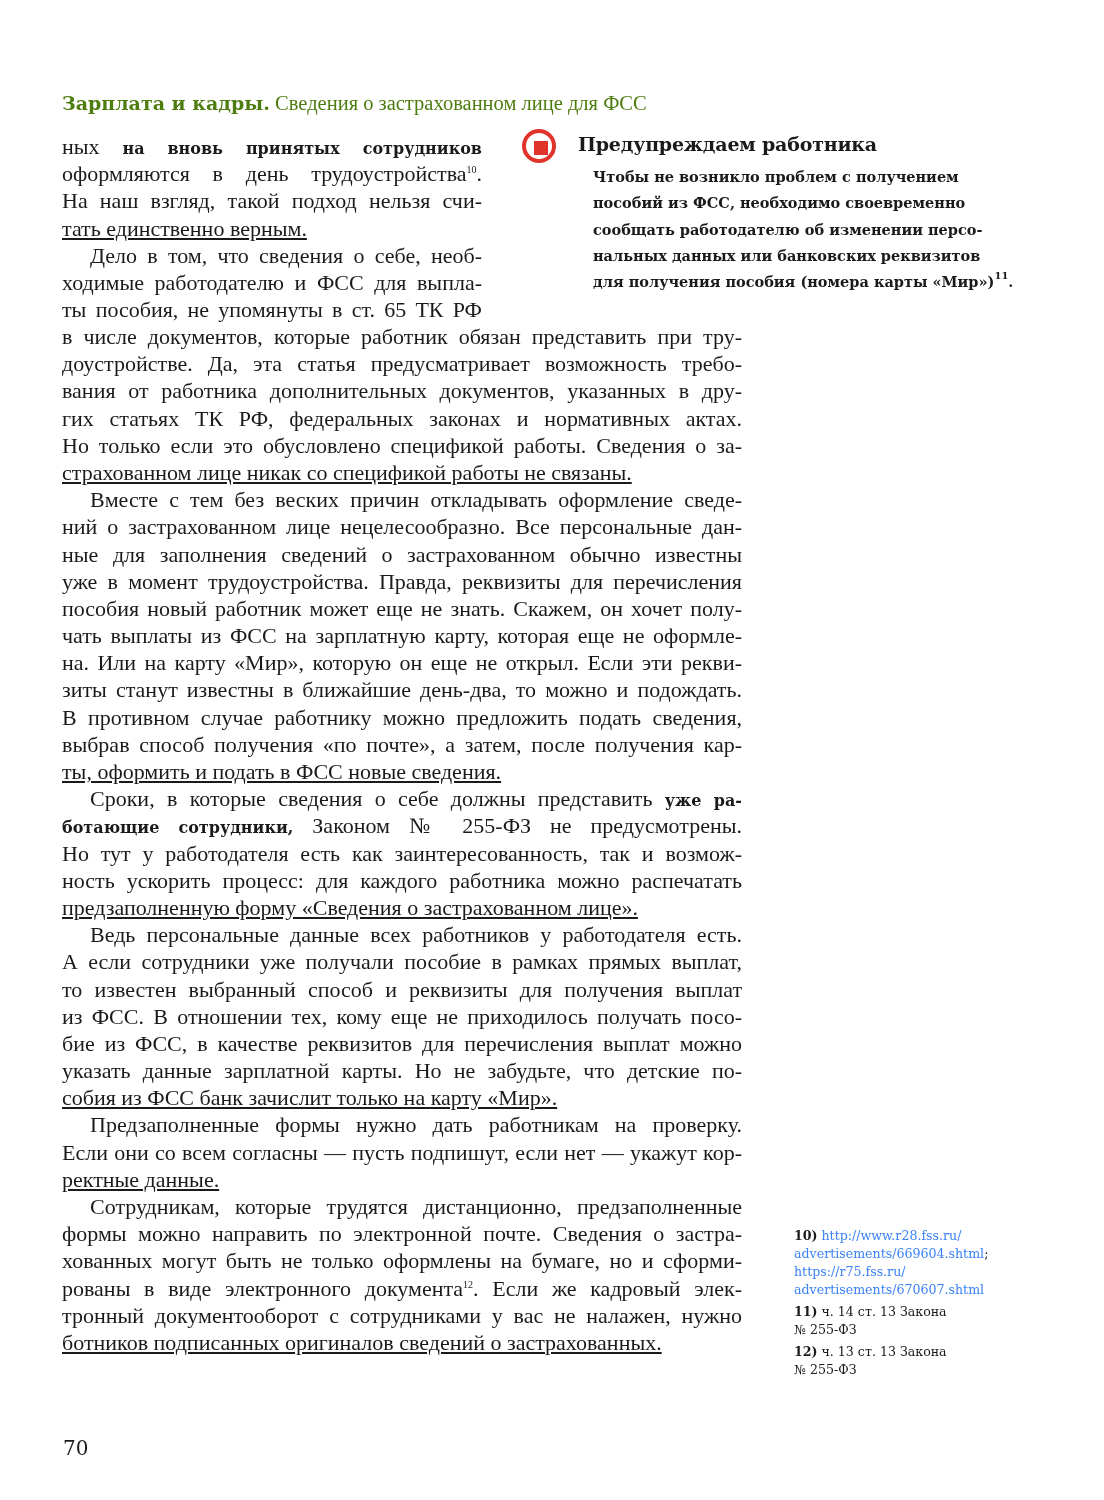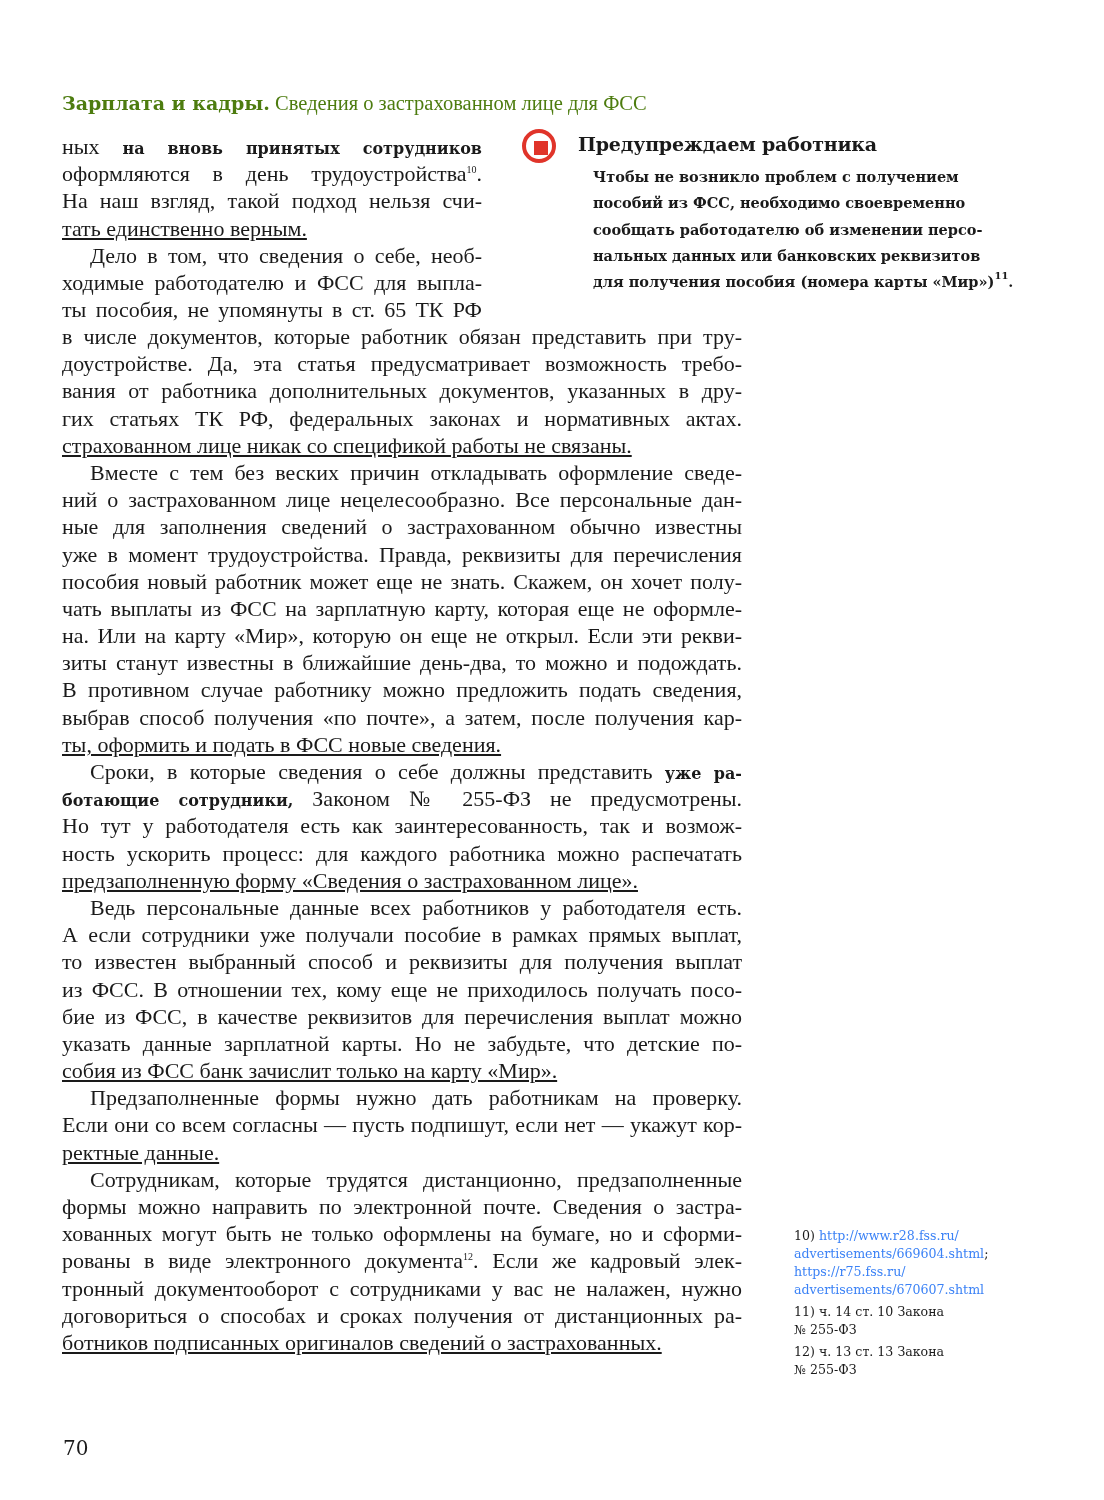--- a/index.html
+++ b/index.html
@@ -21,21 +21,21 @@
                  border-radius: 50%; box-sizing: border-box; }
     .warn-icon .sq { position: absolute; left: 8px; top: 8px; width: 14px; height: 14px; background: #e0342a; }
     .warn-title { position: absolute; left: 56px; top: 5px; font-family: "DejaVu Serif", serif; font-weight: bold;
                   font-size: 19px; white-space: nowrap; letter-spacing: -0.2px; }
     .warn-body { position: absolute; left: 54px; top: 36px; width: 440px; font-family: "DejaVu Serif", serif;
                  font-weight: bold; font-size: 14.5px; line-height: 26.3px; }
     .warn-body .line { height: 26.3px; text-align-last: left; margin-left: 17px; }
     .footnotes { position: absolute; left: 794px; top: 1227px; width: 230px; font-family: "DejaVu Serif", serif;
                  font-size: 12.6px; line-height: 18px; color: #1a1a1a; }
     .fn { margin-bottom: 4px; }
-    .fn .num { font-weight: normal; }
+    .fn .num { font-weight: bold; }
     .fn .link { color: #3b82f6; }
     .page-num { position: absolute; left: 63px; top: 1436px; font-family: "DejaVu Serif", serif; font-size: 20px; }
   </style>
 </head>
 <body>
 
 <div class="header">
   <span class="hb">Зарплата и кадры.</span>
   <span>Сведения о застрахованном лице для ФСС</span>
 </div>
@@ -48,20 +48,21 @@
   <span class="line ind" style="width:392px;">Дело в том, что сведения о себе, необ-</span>
   <span class="line">ходимые работодателю и ФСС для выпла-</span>
   <span class="line">ты пособия, не упомянуты в ст. 65 ТК РФ</span>
 </div>
 
 <div class="body-text" style="top:323px;">
   <span class="line">в числе документов, которые работник обязан представить при тру-</span>
   <span class="line">доустройстве. Да, эта статья предусматривает возможность требо-</span>
   <span class="line">вания от работника дополнительных документов, указанных в дру-</span>
   <span class="line">гих статьях ТК РФ, федеральных законах и нормативных актах.</span>
+  <span class="line">Но только если это обусловлено спецификой работы. Сведения о за-</span>
   <span class="line last">страхованном лице никак со спецификой работы не связаны.</span>
   <span class="line ind">Вместе с тем без веских причин откладывать оформление сведе-</span>
   <span class="line">ний о застрахованном лице нецелесообразно. Все персональные дан-</span>
   <span class="line">ные для заполнения сведений о застрахованном обычно известны</span>
   <span class="line">уже в момент трудоустройства. Правда, реквизиты для перечисления</span>
   <span class="line">пособия новый работник может еще не знать. Скажем, он хочет полу-</span>
   <span class="line">чать выплаты из ФСС на зарплатную карту, которая еще не оформле-</span>
   <span class="line">на. Или на карту «Мир», которую он еще не открыл. Если эти рекви-</span>
   <span class="line">зиты станут известны в ближайшие день-два, то можно и подождать.</span>
   <span class="line">В противном случае работнику можно предложить подать сведения,</span>
@@ -84,21 +85,20 @@
 
   <span class="line ind">Предзаполненные формы нужно дать работникам на проверку.</span>
   <span class="line">Если они со всем согласны — пусть подпишут, если нет — укажут кор-</span>
   <span class="line last">ректные данные.</span>
 
   <span class="line ind">Сотрудникам, которые трудятся дистанционно, предзаполненные</span>
   <span class="line">формы можно направить по электронной почте. Сведения о застра-</span>
   <span class="line">хованных могут быть не только оформлены на бумаге, но и сформи-</span>
   <span class="line"><span>рованы в виде электронного документа</span><sup>12</sup><span>. Если же кадровый элек-</span></span>
   <span class="line">тронный документооборот с сотрудниками у вас не налажен, нужно</span>
-  <span class="line">договориться о способах и сроках получения от дистанционных ра-</span>
   <span class="line last">ботников подписанных оригиналов сведений о застрахованных.</span>
 </div>
 
 <div class="warn">
   <div class="warn-icon">
       <div class="sq"></div>
     </div>
   <div class="warn-title">Предупреждаем работника</div>
   <div class="warn-body">
     <span class="line">Чтобы не возникло проблем с получением</span>
@@ -112,21 +112,21 @@
 <div class="footnotes">
   <div class="fn">
     <span class="num">10)</span>
     <span class="link">http://www.r28.fss.ru/</span><br>
     <span class="link">advertisements/669604.shtml</span><span>;</span><br>
     <span class="link">https://r75.fss.ru/</span><br>
     <span class="link">advertisements/670607.shtml</span>
   </div>
   <div class="fn">
     <span class="num">11)</span>
-    <span>ч. 14 ст. 10 Закона</span><br>
+    <span>ч. 14 ст. 13 Закона</span><br>
     <span>№ 255-ФЗ</span>
   </div>
   <div class="fn">
     <span class="num">12)</span>
     <span>ч. 13 ст. 13 Закона</span><br>
     <span>№ 255-ФЗ</span>
   </div>
 </div>
 
 <div class="page-num">70</div>

